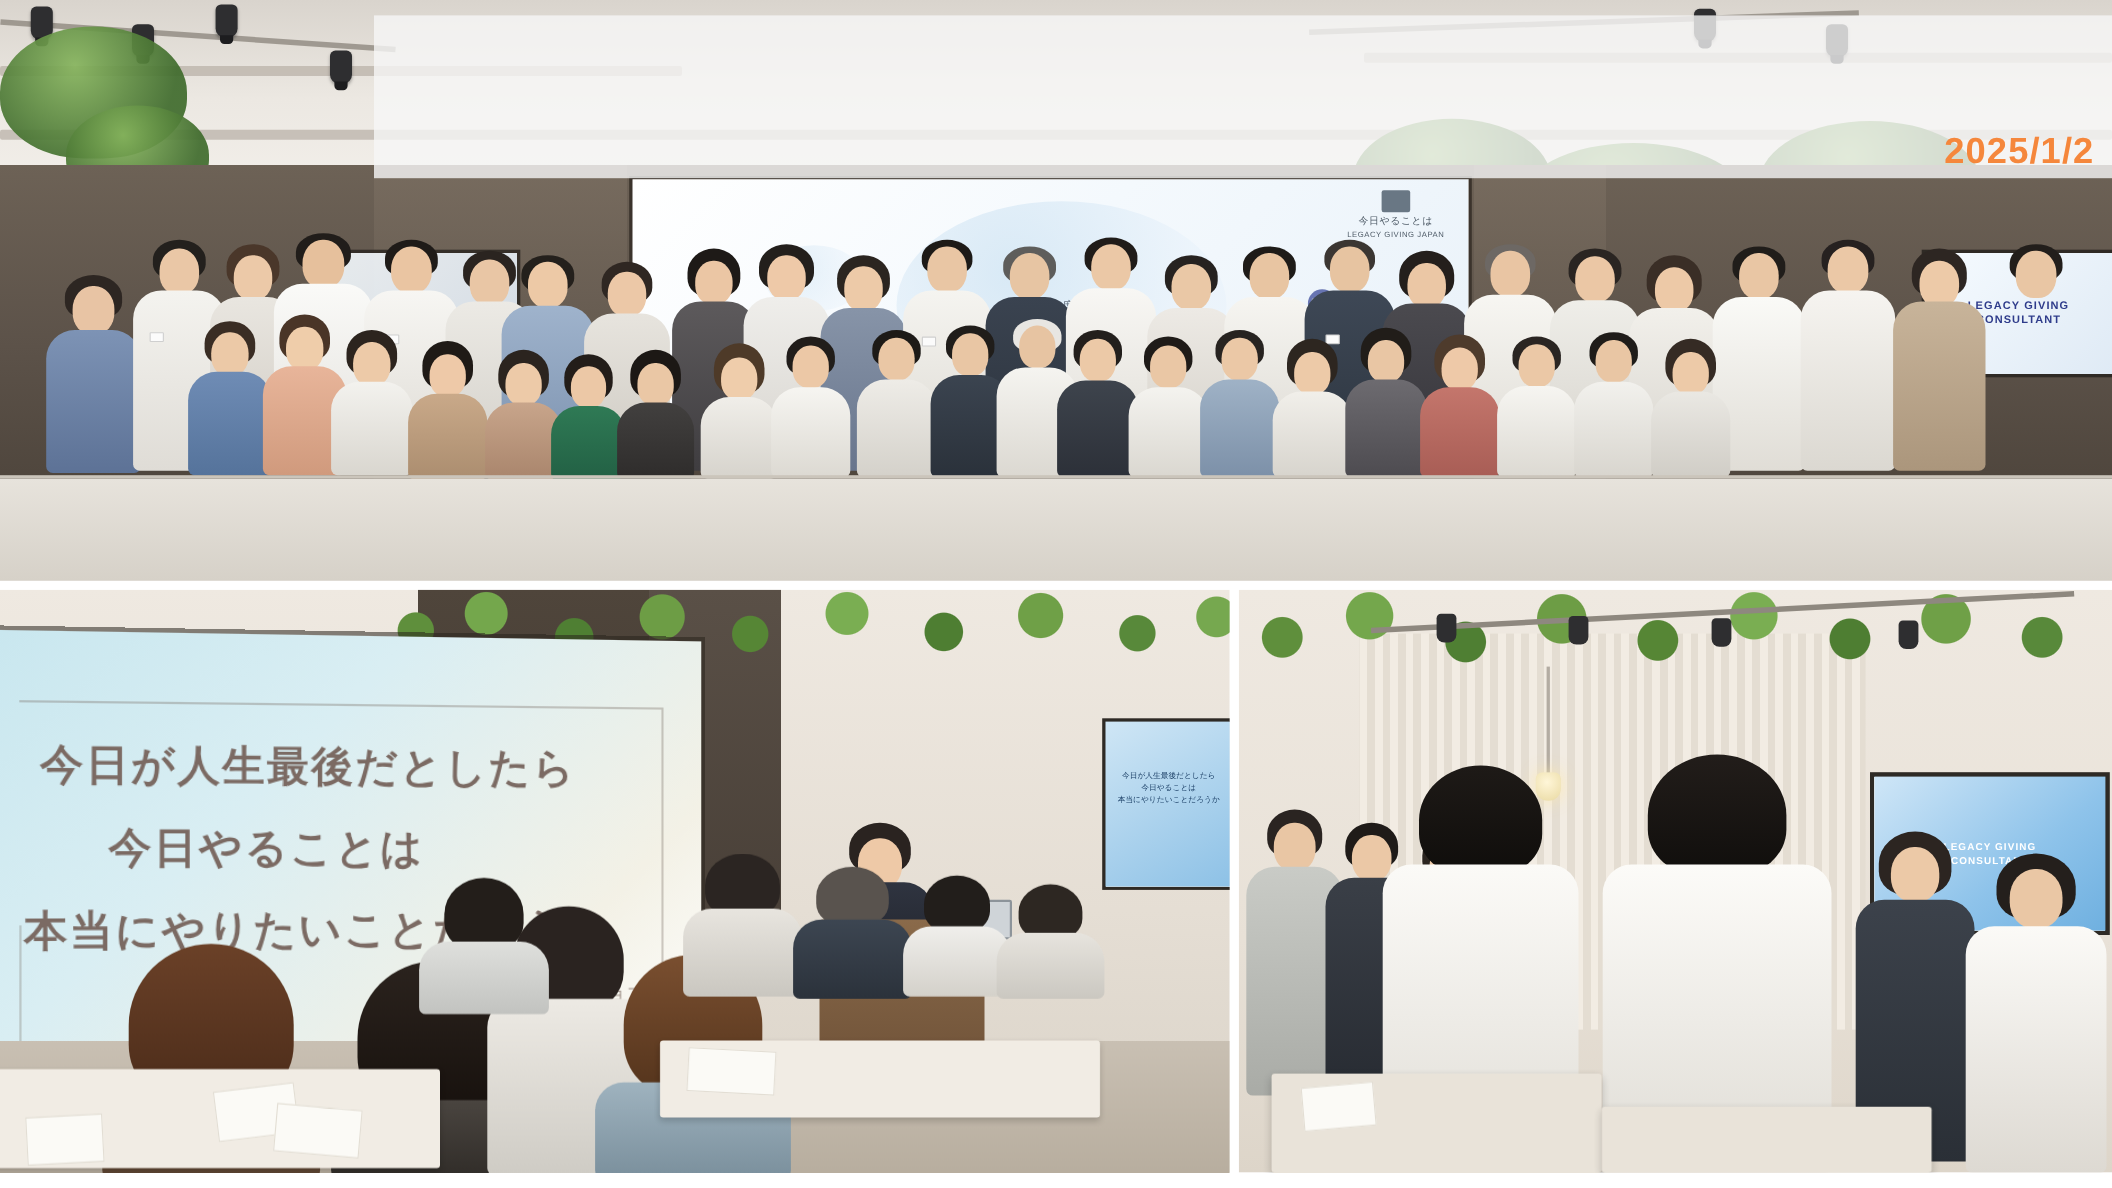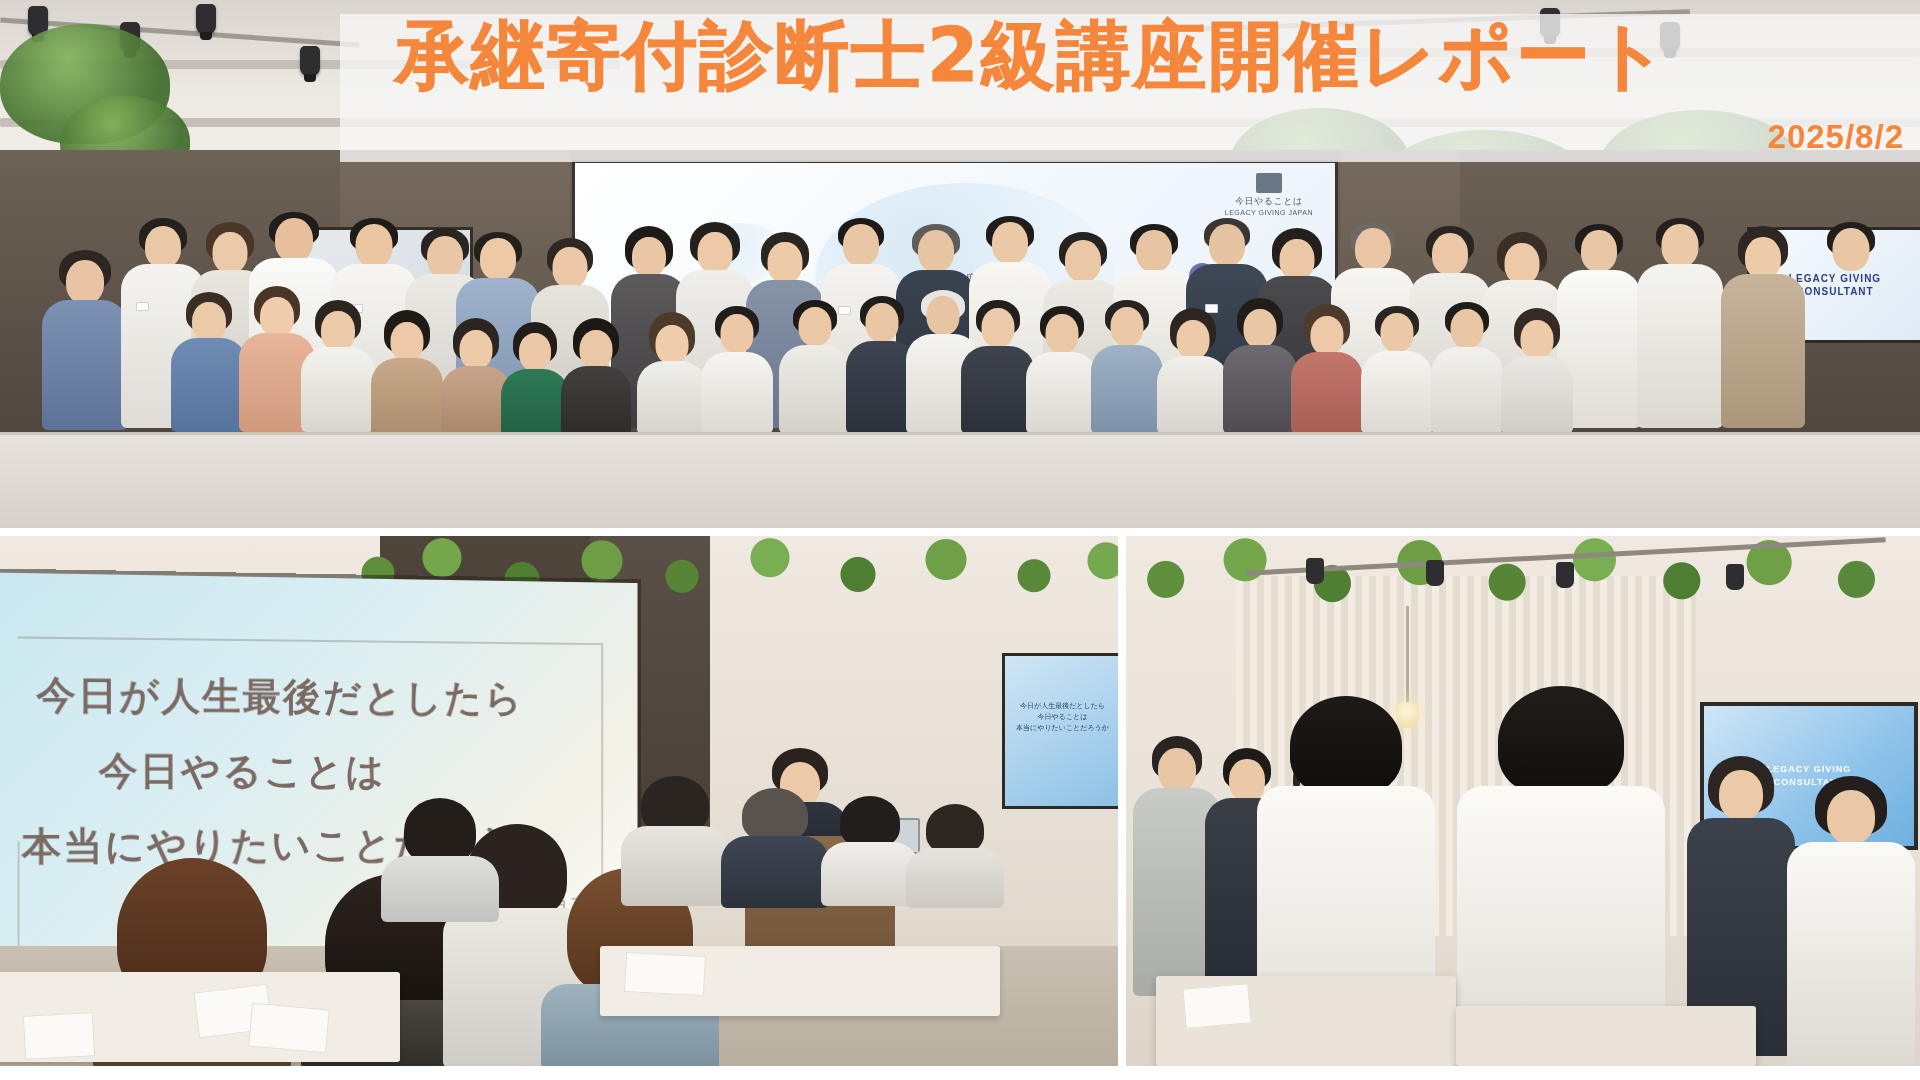--- a/index.html
+++ b/index.html
@@ -565,22 +565,21 @@
     <div class="person" style="left:1500px;top:308px;width:74px;height:126px;">
       <div class="hair" style="top:0;width:46px;height:44px;background:#352b24;"></div>
       <div class="head" style="top:12px;width:33px;height:39px;background:#edcaa8;"></div>
       <div class="body" style="top:48px;width:72px;height:78px;background:linear-gradient(180deg,#eae8e3,#d0cdc6);"></div>
     </div>
 
     <div class="table"></div>
   </div>
 
   <div class="title-band"></div>
-  <div class="title-text">承継寄付診断士2級講座開催レポート</div>
-  <div class="title-date">2025/8/2</div>
+  <div class="title-date">2025/1/2</div>
 
   <div class="gap-h"></div>
 
   <div class="bottom">
 
     <div class="photo left">
       <div class="bl-wall"></div>
       <div class="bl-darkpanel"></div>
       <div class="bl-darkpanel2"></div>
       <div class="bl-ivy"></div>

